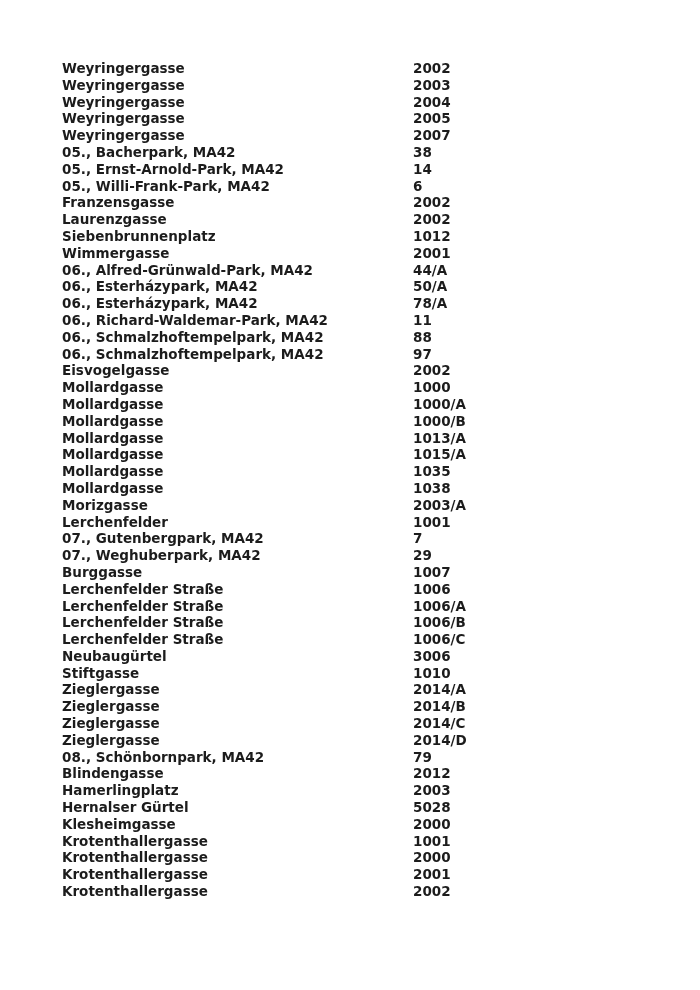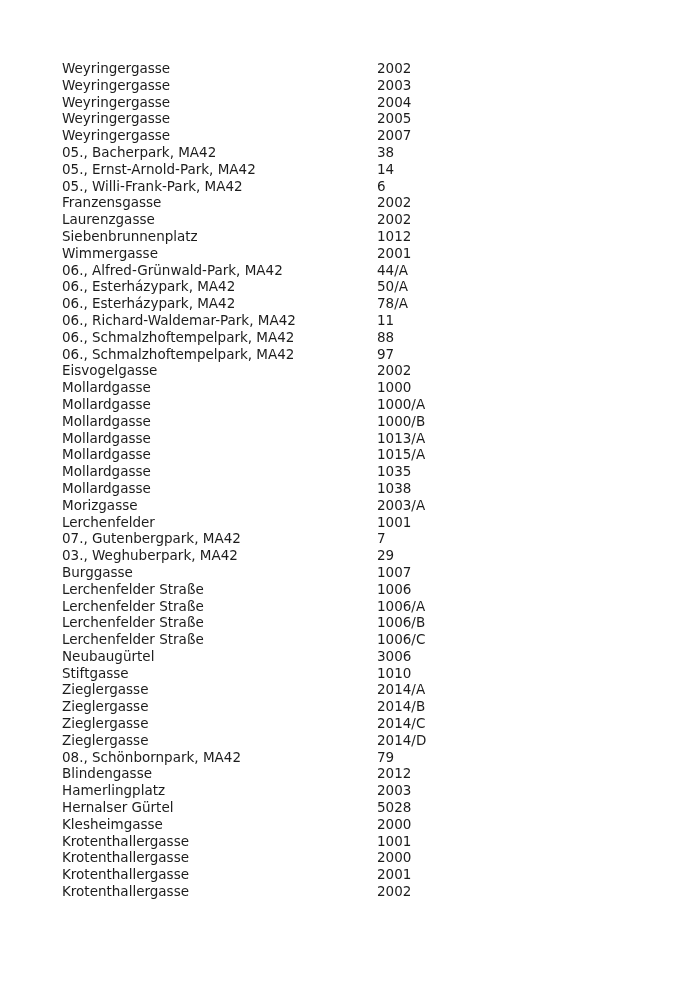--- a/index.html
+++ b/index.html
@@ -12,35 +12,37 @@
     background: #ffffff;
     font-family: "DejaVu Sans", "Liberation Sans", sans-serif;
     color: #1c1c1c;
     overflow: hidden;
   }
   .page {
     box-sizing: border-box;
     width: 608px;
     height: 990px;
     padding: 60px 40px 0 62px;
+    font-weight: bold;
   }
   .row {
     display: flex;
     align-items: baseline;
     font-size: 13.5px;
     line-height: 16.8px;
     white-space: nowrap;
   }
   .cell-name {
     width: 315px;
     flex: 0 0 315px;
     overflow: hidden;
   }
   .cell-value {
     flex: 1 1 auto;
+    margin-left: 36px;
   }
 </style>
 </head>
 <body>
 
 <div class="page" id="rows-container">
     <div class="row">
       <div class="cell-name">Weyringergasse</div>
       <div class="cell-value">2002</div>
     </div>
@@ -150,21 +152,21 @@
     </div>
     <div class="row">
       <div class="cell-name">Lerchenfelder</div>
       <div class="cell-value">1001</div>
     </div>
     <div class="row">
       <div class="cell-name">07., Gutenbergpark, MA42</div>
       <div class="cell-value">7</div>
     </div>
     <div class="row">
-      <div class="cell-name">03., Weghuberpark, MA42</div>
+      <div class="cell-name">07., Weghuberpark, MA42</div>
       <div class="cell-value">29</div>
     </div>
     <div class="row">
       <div class="cell-name">Burggasse</div>
       <div class="cell-value">1007</div>
     </div>
     <div class="row">
       <div class="cell-name">Lerchenfelder Straße</div>
       <div class="cell-value">1006</div>
     </div>

